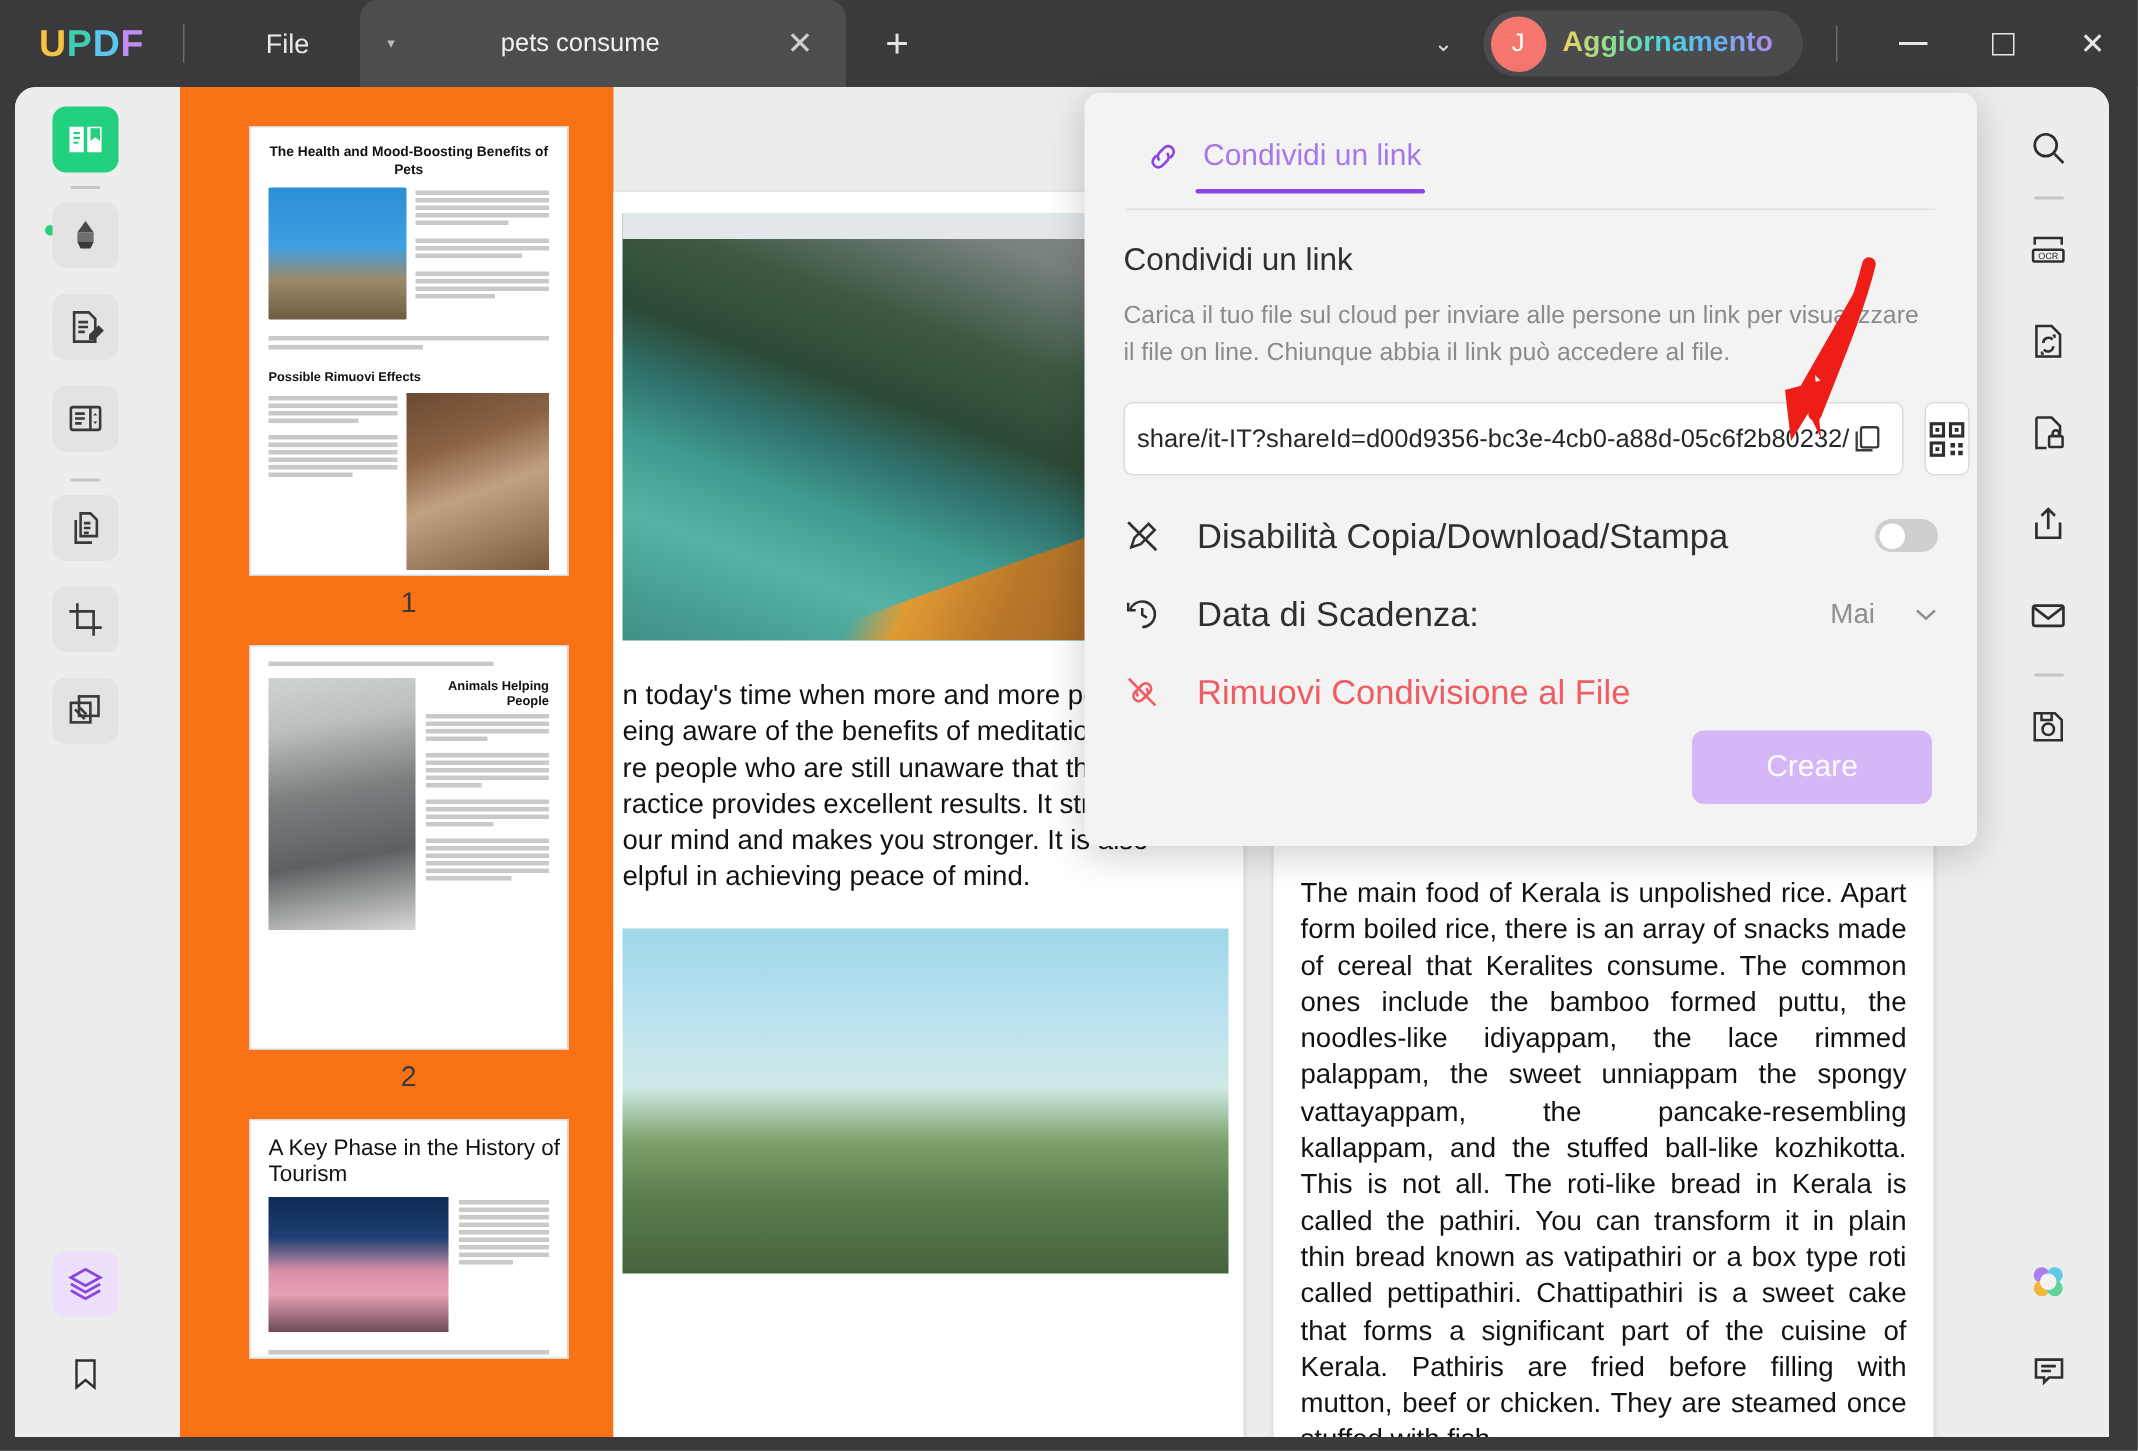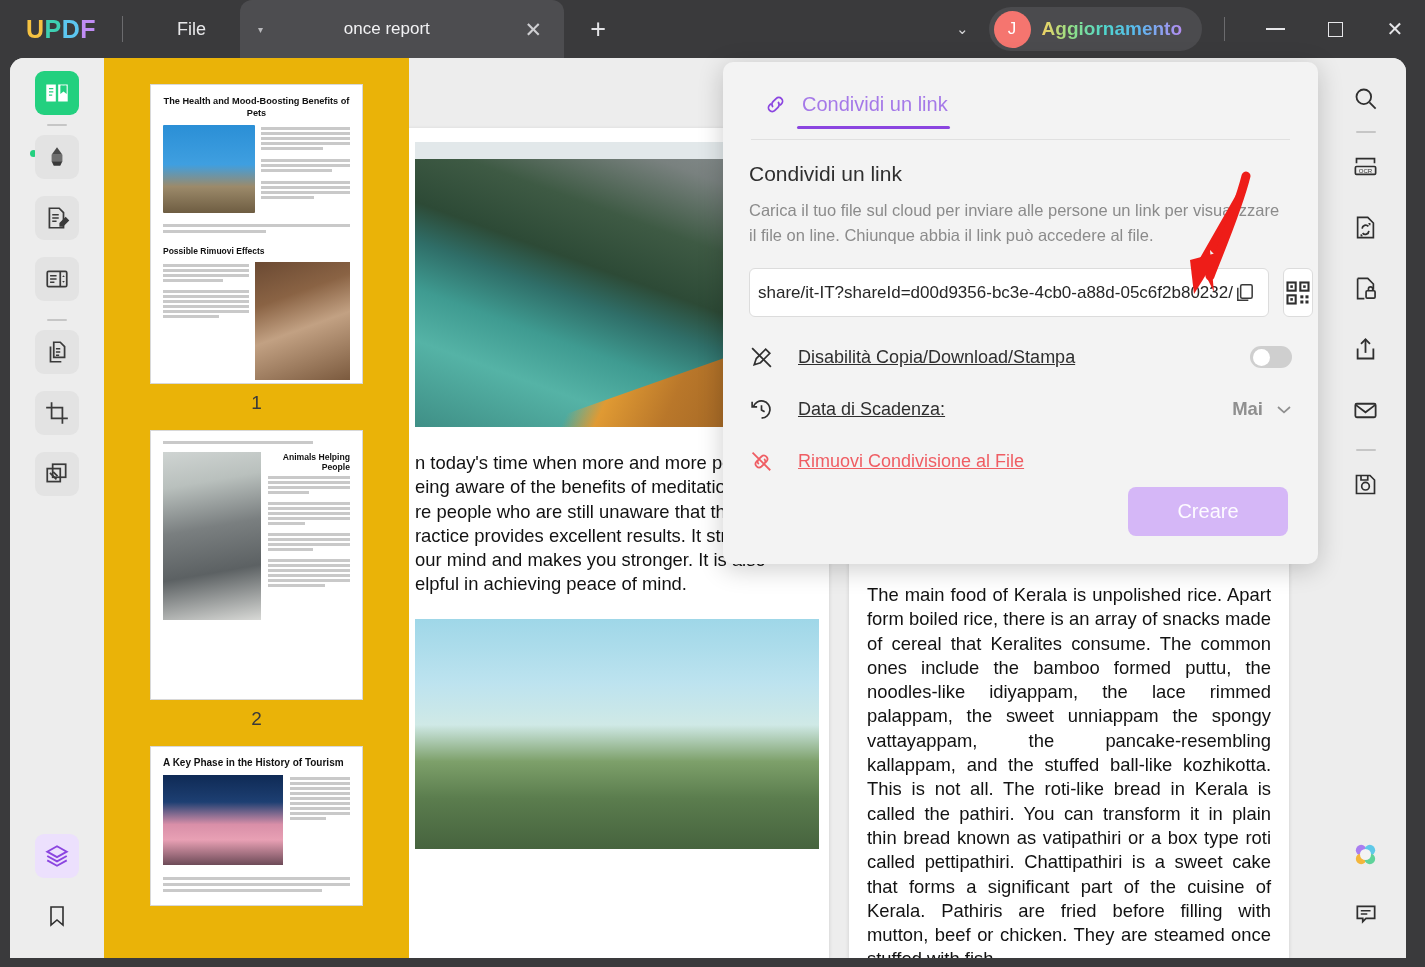--- a/index.html
+++ b/index.html
@@ -85,22 +85,22 @@
   }
   .rail-icon.boxed { background:#e3e3e3; }
   .rail-icon.active-green { background:#23d07f; }
   .rail-icon.active-purple { background:#ece0fd; }
   .rail-sep { width:20px; height:2px; background:#c6c6c6; margin:9px auto; border-radius:1px; }
   .green-dot { position:absolute; left:20px; top:92px; width:7px; height:7px;
     border-radius:50%; background:#23d07f; }
 
   
   .thumbs {
-    position:absolute; top:58px; left:104px; width:305px; height:900px;
-    background:#eab308; overflow:hidden;
+    position:absolute; top:58px; left:120px; width:305px; height:900px;
+    background:#f97316; overflow:hidden;
   }
   .thumb-card {
     width:213px; margin:0 auto 8px auto; background:#fff;
     border:1px solid #d8d8d8; position:relative; overflow:hidden;
   }
   .thumb-num { text-align:center; font-size:19px; color:#3a3a3a; margin-bottom:16px; }
 
   
   .doc-area {
     position:absolute; top:58px; left:409px; width:916px; height:900px;
@@ -164,28 +164,28 @@
   }
   .url-text {
     flex:1; font-size:17px; color:#272727; white-space:nowrap; overflow:hidden;
     text-overflow:clip; direction:rtl; text-align:left;
   }
   .qr-box {
     width:49px; height:49px; background:#fff; border:1px solid #dcdcdc; border-radius:6px;
     display:flex; align-items:center; justify-content:center;
   }
   .opt-row { display:flex; align-items:center; padding:0 26px; height:52px; margin-top:14px; gap:24px; }
-  .opt-label { font-size:18px; color:#2f2f2f;text-decoration:underline; }
+  .opt-label { font-size:23px; color:#2f2f2f; }
   .opt-label.danger { color:#ef5d63; }
   .toggle {
     margin-left:auto; width:42px; height:22px; border-radius:11px; background:#cfcfcf;
     display:flex; align-items:center; padding:0 3px;
   }
   .toggle .knob { width:17px; height:17px; border-radius:50%; background:#fff; }
-  .sel-val { margin-left:auto; font-size:18.5px; color:#8f8f8f; display:flex; align-items:center; gap:13px;font-weight:bold; }
+  .sel-val { margin-left:auto; font-size:18.5px; color:#8f8f8f; display:flex; align-items:center; gap:26px; }
   .create-btn {
     position:absolute; right:30px; bottom:28px; width:160px; height:49px;
     border-radius:8px; background:#d5b7f7; color:#fdfbff; font-size:20px;
     display:flex; align-items:center; justify-content:center;
   }
   .arrow-anno { position:absolute; z-index:60; pointer-events:none; }
 </style>
 </head>
 <body>
 
@@ -196,21 +196,21 @@
       <span>U</span>
       <span>P</span>
       <span>D</span>
       <span>F</span>
     </div>
     <div class="vdiv"></div>
     <div class="menu-item">File</div>
 
     <div class="tab">
       <span class="tab-caret">▾</span>
-      <span class="tab-title">once report</span>
+      <span class="tab-title">pets consume</span>
       <span class="tab-close">✕</span>
     </div>
     <div class="newtab">+</div>
 
     <div class="tb-right">
       <div class="chev-down">⌄</div>
       <div class="update-pill">
         <div class="avatar">J</div>
         <div class="update-text">Aggiornamento</div>
       </div>
@@ -378,21 +378,21 @@
             <div style="height:3px;background:#c9c9c9;margin:2px 0;"></div>
               <div style="height:3px;background:#c9c9c9;margin:2px 0;width:70%;"></div>
           </div>
         </div>
       </div>
       <div class="thumb-num">2</div>
     </div>
 
     <div>
       <div class="thumb-card" style="height:160px">
-        <div style="padding:10px 4px 0 12px; font-size:10px; font-weight:bold; color:#111">A Key Phase in the History of Tourism</div>
+        <div style="padding:10px 4px 0 12px; font-size:15px; font-weight:normal; color:#111">A Key Phase in the History of Tourism</div>
         <div style="display:flex; gap:7px; padding:7px 12px 0 12px;">
           <div style="width:120px;height:90px;background:linear-gradient(180deg,#0f2a55 0%,#1d3f72 30%,#d98fa8 55%,#e8a0b4 72%,#6d4b58 100%);"></div>
           <div style="flex:1">
             <div style="height:3px;background:#c9c9c9;margin:2px 0;"></div>
               <div style="height:3px;background:#c9c9c9;margin:2px 0;"></div>
             <div style="height:3px;background:#c9c9c9;margin:2px 0;"></div>
               <div style="height:3px;background:#c9c9c9;margin:2px 0;"></div>
             <div style="height:3px;background:#c9c9c9;margin:2px 0;"></div>
               <div style="height:3px;background:#c9c9c9;margin:2px 0;"></div>
             <div style="height:3px;background:#c9c9c9;margin:2px 0;"></div>

